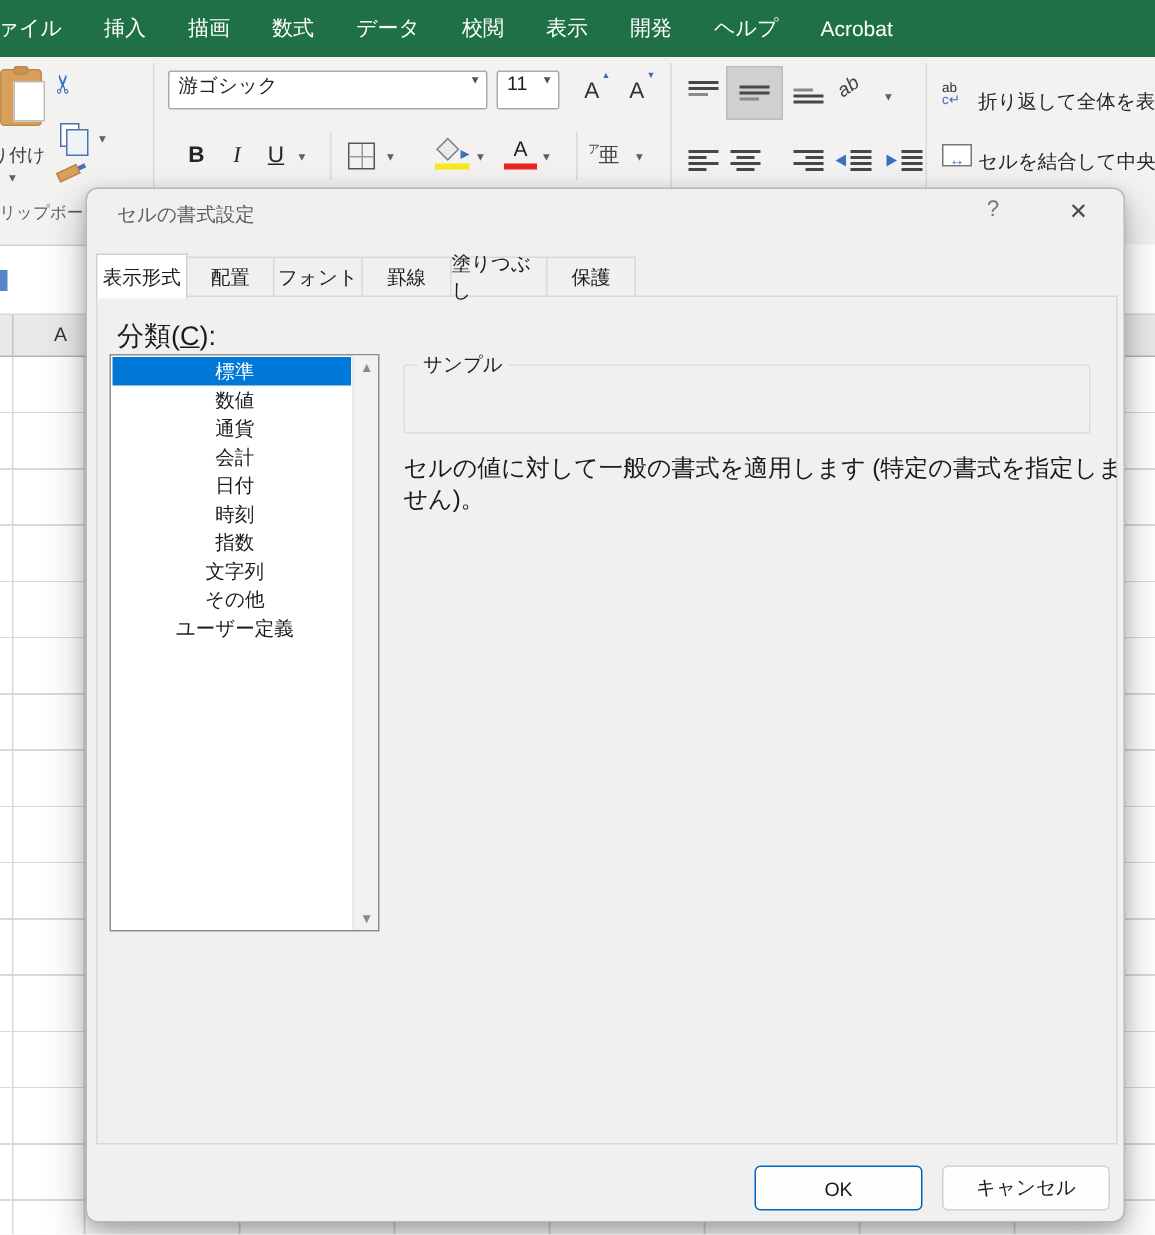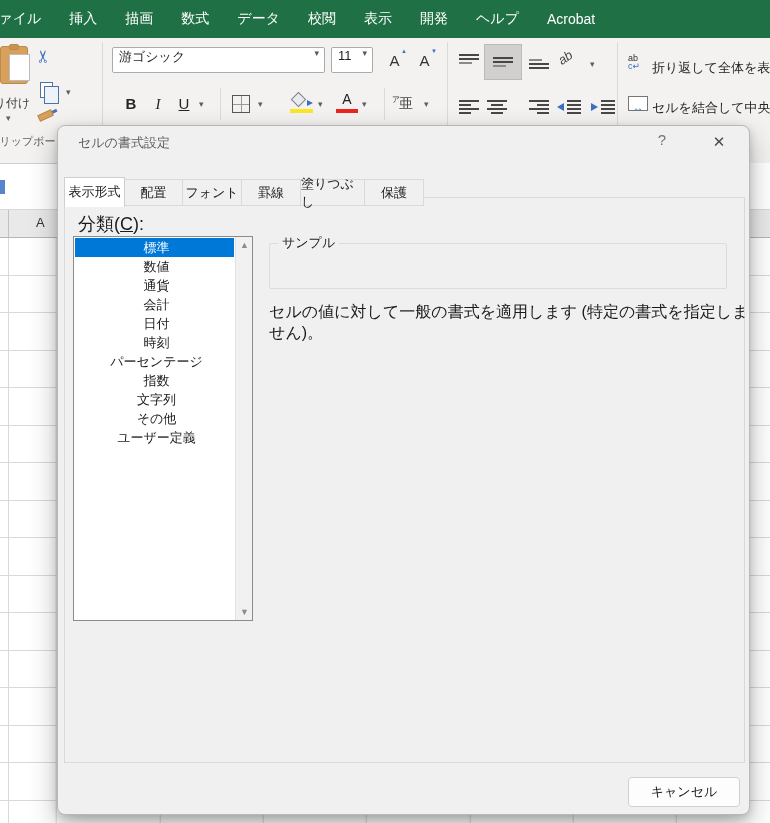--- a/index.html
+++ b/index.html
@@ -80,21 +80,21 @@
       repeating-linear-gradient(180deg,transparent 0 36.5px,var(--gline) 36.5px 37.5px),
       repeating-linear-gradient(90deg,transparent 0 102.3px,var(--gline) 102.3px 103.3px);
     background-position:0 0,-46.3px 0;}
   .grid .vline8{position:absolute;left:8px;top:0;width:1px;height:100%;background:var(--gline);}
 
   
   .dialog{position:absolute;left:57px;top:125px;width:693px;height:690px;background:#f0f0f0;border:1px solid #b8b8b8;border-radius:8px;box-shadow:0 12px 28px rgba(0,0,0,.28),0 3px 9px rgba(0,0,0,.16);z-index:10;}
   .dlg-title{position:absolute;left:20px;top:8px;font-size:13px;color:#5e5e5e;}
   .dlg-help{position:absolute;left:592px;top:5px;width:24px;height:22px;text-align:center;font-size:15px;color:#757575;}
   .dlg-close{position:absolute;left:644px;top:4px;width:34px;height:24px;text-align:center;font-size:15px;color:#4a4a4a;line-height:24px;}
-  .dlg-tabs{position:absolute;left:6px;top:45px;height:43px;display:flex;z-index:2;align-items:center;}
+  .dlg-tabs{position:absolute;left:6px;top:45px;height:43px;display:flex;z-index:2;}
   .dtab{height:27px;border:1px solid #d9d9d9;background:#f0f0f0;font-size:13px;color:var(--ink);display:flex;align-items:center;justify-content:center;margin-right:-1px;}
   .dtab:nth-child(1){width:61px;}.dtab:nth-child(2){width:59px;}.dtab:nth-child(3){width:60px;}
   .dtab:nth-child(4){width:60px;}.dtab:nth-child(5){width:65px;}.dtab:nth-child(6){width:60px;}
   .dtab.sel{background:#fff;border:1px solid #cfcfcf;border-bottom:none;height:30px;margin-top:-2px;z-index:3;}
   .dlg-pane{position:absolute;left:6px;top:71px;width:681px;height:566px;border:1px solid #d9d9d9;}
   .cat-label{position:absolute;left:20px;top:86px;font-size:18px;color:var(--ink);}
   .cat-label u{text-decoration:underline;}
   .listbox{position:absolute;left:15px;top:110px;width:180px;height:385px;background:#fff;border:1px solid #8b8b8b;}
   .list-items{position:absolute;left:1px;top:1px;right:18px;}
   .litem{height:19px;line-height:19px;font-size:13px;color:var(--ink);padding-left:4px;white-space:nowrap;text-align:center;}
@@ -276,32 +276,32 @@
   </div>
 
   <div class="listbox">
     <div class="list-items" id="catlist">
         <div class="litem sel">標準</div>
         <div class="litem">数値</div>
         <div class="litem">通貨</div>
         <div class="litem">会計</div>
         <div class="litem">日付</div>
         <div class="litem">時刻</div>
-        <div class="litem">パーセンテージ</div>
         <div class="litem">指数</div>
         <div class="litem">文字列</div>
         <div class="litem">その他</div>
         <div class="litem">ユーザー定義</div>
       </div>
     <div class="lscroll">
       <div class="up">▲</div>
       <div class="dn">▼</div>
     </div>
   </div>
 
   <fieldset class="groupbox">
     <legend>サンプル</legend>
   </fieldset>
 
   <div class="desc">セルの値に対して一般の書式を適用します (特定の書式を指定しません)。</div>
 
+  <div class="btn ok">OK</div>
   <div class="btn cancel">キャンセル</div>
 </div>
 
 </body></html>

